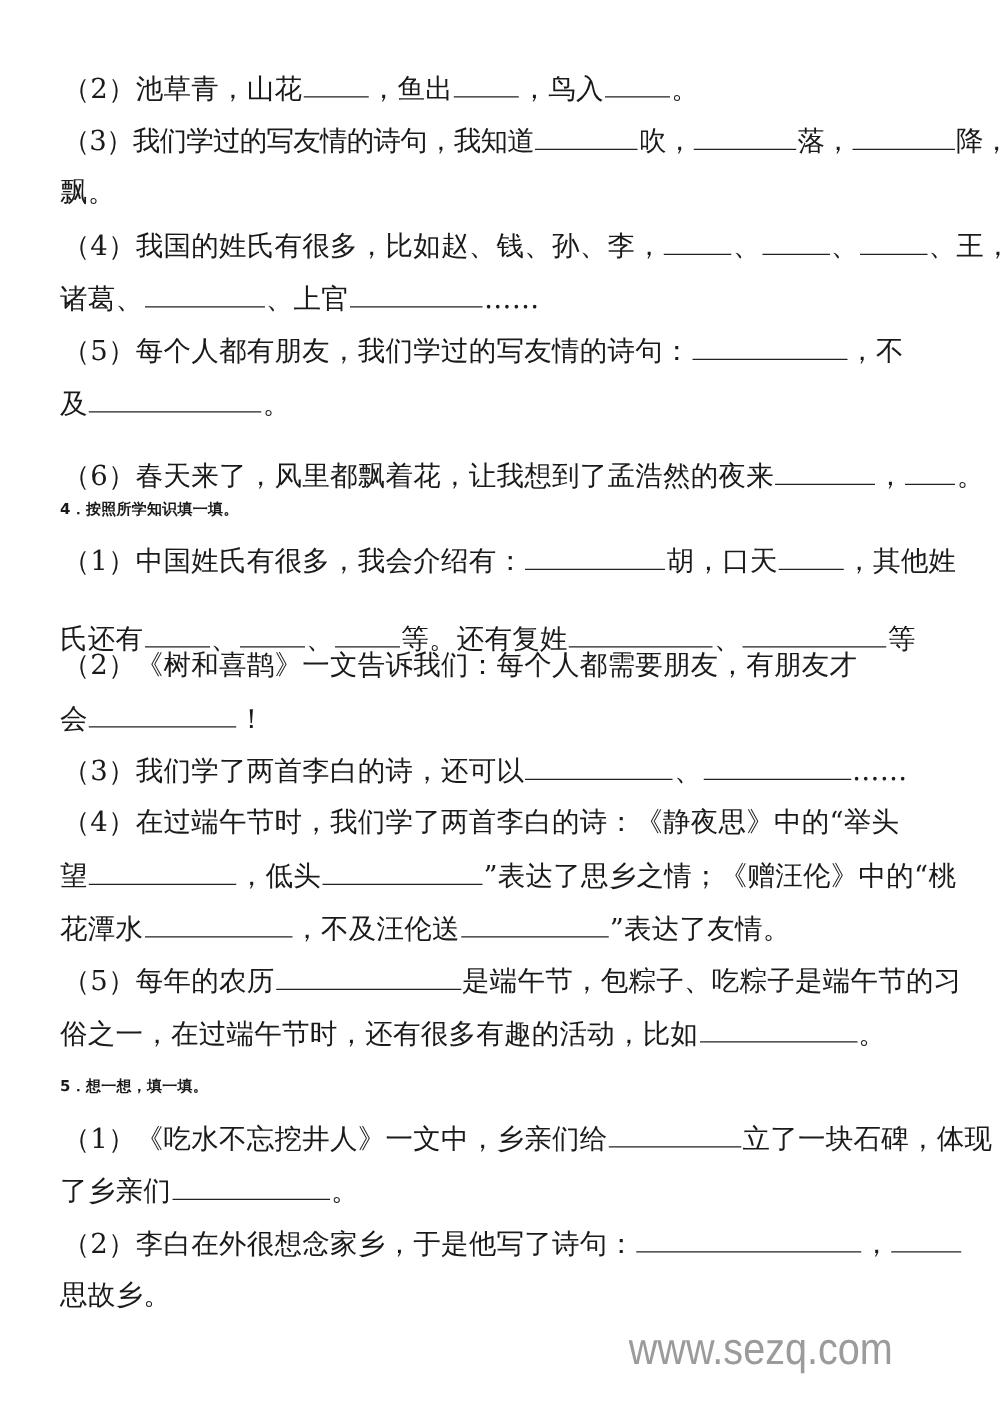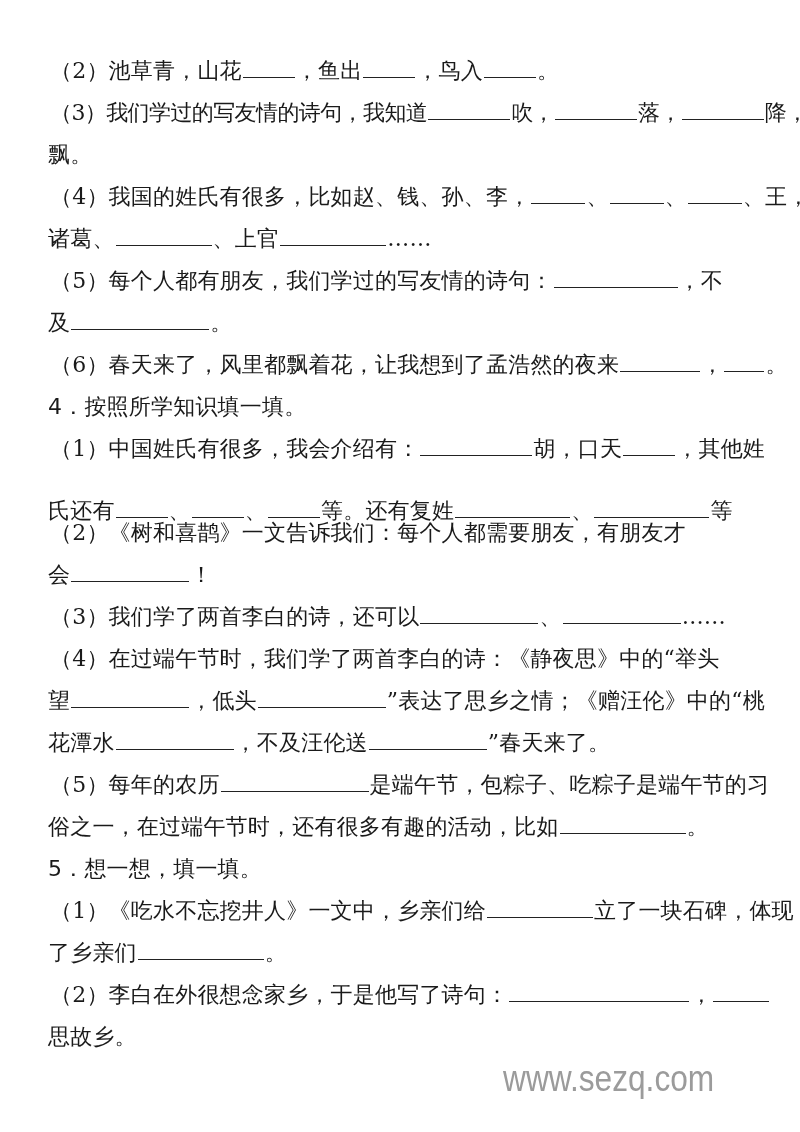--- a/index.html
+++ b/index.html
@@ -1,21 +1,21 @@
 <!DOCTYPE html>
 <html><head>
 <meta charset="utf-8">
 <style>
   html, body { margin: 0; padding: 0; background: #ffffff; }
   body { width: 800px; height: 1132px; position: relative; overflow: hidden;
          font-family: "DejaVu Serif", "Liberation Serif", serif; color: #1a1a1a; }
   .line { position: absolute; left: 50px; height: 30px; line-height: 30px;
           font-size: 22px; white-space: nowrap; letter-spacing: 0.2px; }
   .line.cont { left: 48px; }
-  .heading { font-family: "DejaVu Sans", "Liberation Sans", sans-serif; font-weight: normal; font-size: 22px; left: 48px; }
+  .heading { font-family: "DejaVu Sans", "Liberation Sans", sans-serif; font-weight: bold; font-size: 12px; left: 48px; }
   .blank { display: inline-block; border-bottom: 1.3px solid #222; height: 21px; vertical-align: baseline; margin: 0 1px; }
   .watermark { position: absolute; left: 503px; top: 1058px; font-family: "Liberation Sans", sans-serif;
                font-size: 36px; color: #9b9b9b; transform: scaleX(0.88); transform-origin: left top; letter-spacing: 0px; }
 </style>
 </head>
 <body>
 
 <div class="line" style="top:56px">
   <span>（2）</span><span>池草青，山花</span><span class="blank" style="width:52px"></span><span>，鱼出</span><span class="blank" style="width:52px"></span><span>，鸟入</span><span class="blank" style="width:52px"></span><span>。</span>
 </div>
@@ -34,21 +34,21 @@
   <span>诸葛、</span><span class="blank" style="width:96px"></span><span>、上官</span><span class="blank" style="width:106px"></span><span>……</span>
 </div>
 
 <div class="line" style="top:266px">
   <span>（5）</span><span>每个人都有朋友，我们学过的写友情的诗句：</span><span class="blank" style="width:124px"></span><span>，不</span>
 </div>
 <div class="line cont" style="top:308px">
   <span>及</span><span class="blank" style="width:138px"></span><span>。</span>
 </div>
 
-<div class="line" style="top:350px">
+<div class="line" style="top:366px">
   <span>（6）</span><span>春天来了，风里都飘着花，让我想到了孟浩然的夜来</span><span class="blank" style="width:80px"></span><span>，</span><span class="blank" style="width:40px"></span><span>。</span>
 </div>
 
 <div class="line heading" style="top:392px">4．按照所学知识填一填。</div>
 
 <div class="line" style="top:434px">
   <span>（1）</span><span>中国姓氏有很多，我会介绍有：</span><span class="blank" style="width:112px"></span><span>胡，口天</span><span class="blank" style="width:52px"></span><span>，其他姓</span>
 </div>
 <div class="line cont" style="top:496px">
   <span>氏还有</span><span class="blank" style="width:52px"></span><span>、</span><span class="blank" style="width:52px"></span><span>、</span><span class="blank" style="width:52px"></span><span>等。还有复姓</span><span class="blank" style="width:115px"></span><span>、</span><span class="blank" style="width:115px"></span><span>等</span>
@@ -65,21 +65,21 @@
   <span>（3）</span><span>我们学了两首李白的诗，还可以</span><span class="blank" style="width:118px"></span><span>、</span><span class="blank" style="width:118px"></span><span>……</span>
 </div>
 
 <div class="line" style="top:644px">
   <span>（4）</span><span>在过端午节时，我们学了两首李白的诗：《静夜思》中的“举头</span>
 </div>
 <div class="line cont" style="top:686px">
   <span>望</span><span class="blank" style="width:118px"></span><span>，低头</span><span class="blank" style="width:128px"></span><span>”表达了思乡之情；《赠汪伦》中的“桃</span>
 </div>
 <div class="line cont" style="top:728px">
-  <span>花潭水</span><span class="blank" style="width:118px"></span><span>，不及汪伦送</span><span class="blank" style="width:118px"></span><span>”春天来了。</span>
+  <span>花潭水</span><span class="blank" style="width:118px"></span><span>，不及汪伦送</span><span class="blank" style="width:118px"></span><span>”表达了友情。</span>
 </div>
 
 <div class="line" style="top:770px">
   <span>（5）</span><span>每年的农历</span><span class="blank" style="width:148px"></span><span>是端午节，包粽子、吃粽子是端午节的习</span>
 </div>
 <div class="line cont" style="top:812px">
   <span>俗之一，在过端午节时，还有很多有趣的活动，比如</span><span class="blank" style="width:126px"></span><span>。</span>
 </div>
 
 <div class="line heading" style="top:854px">5．想一想，填一填。</div>

